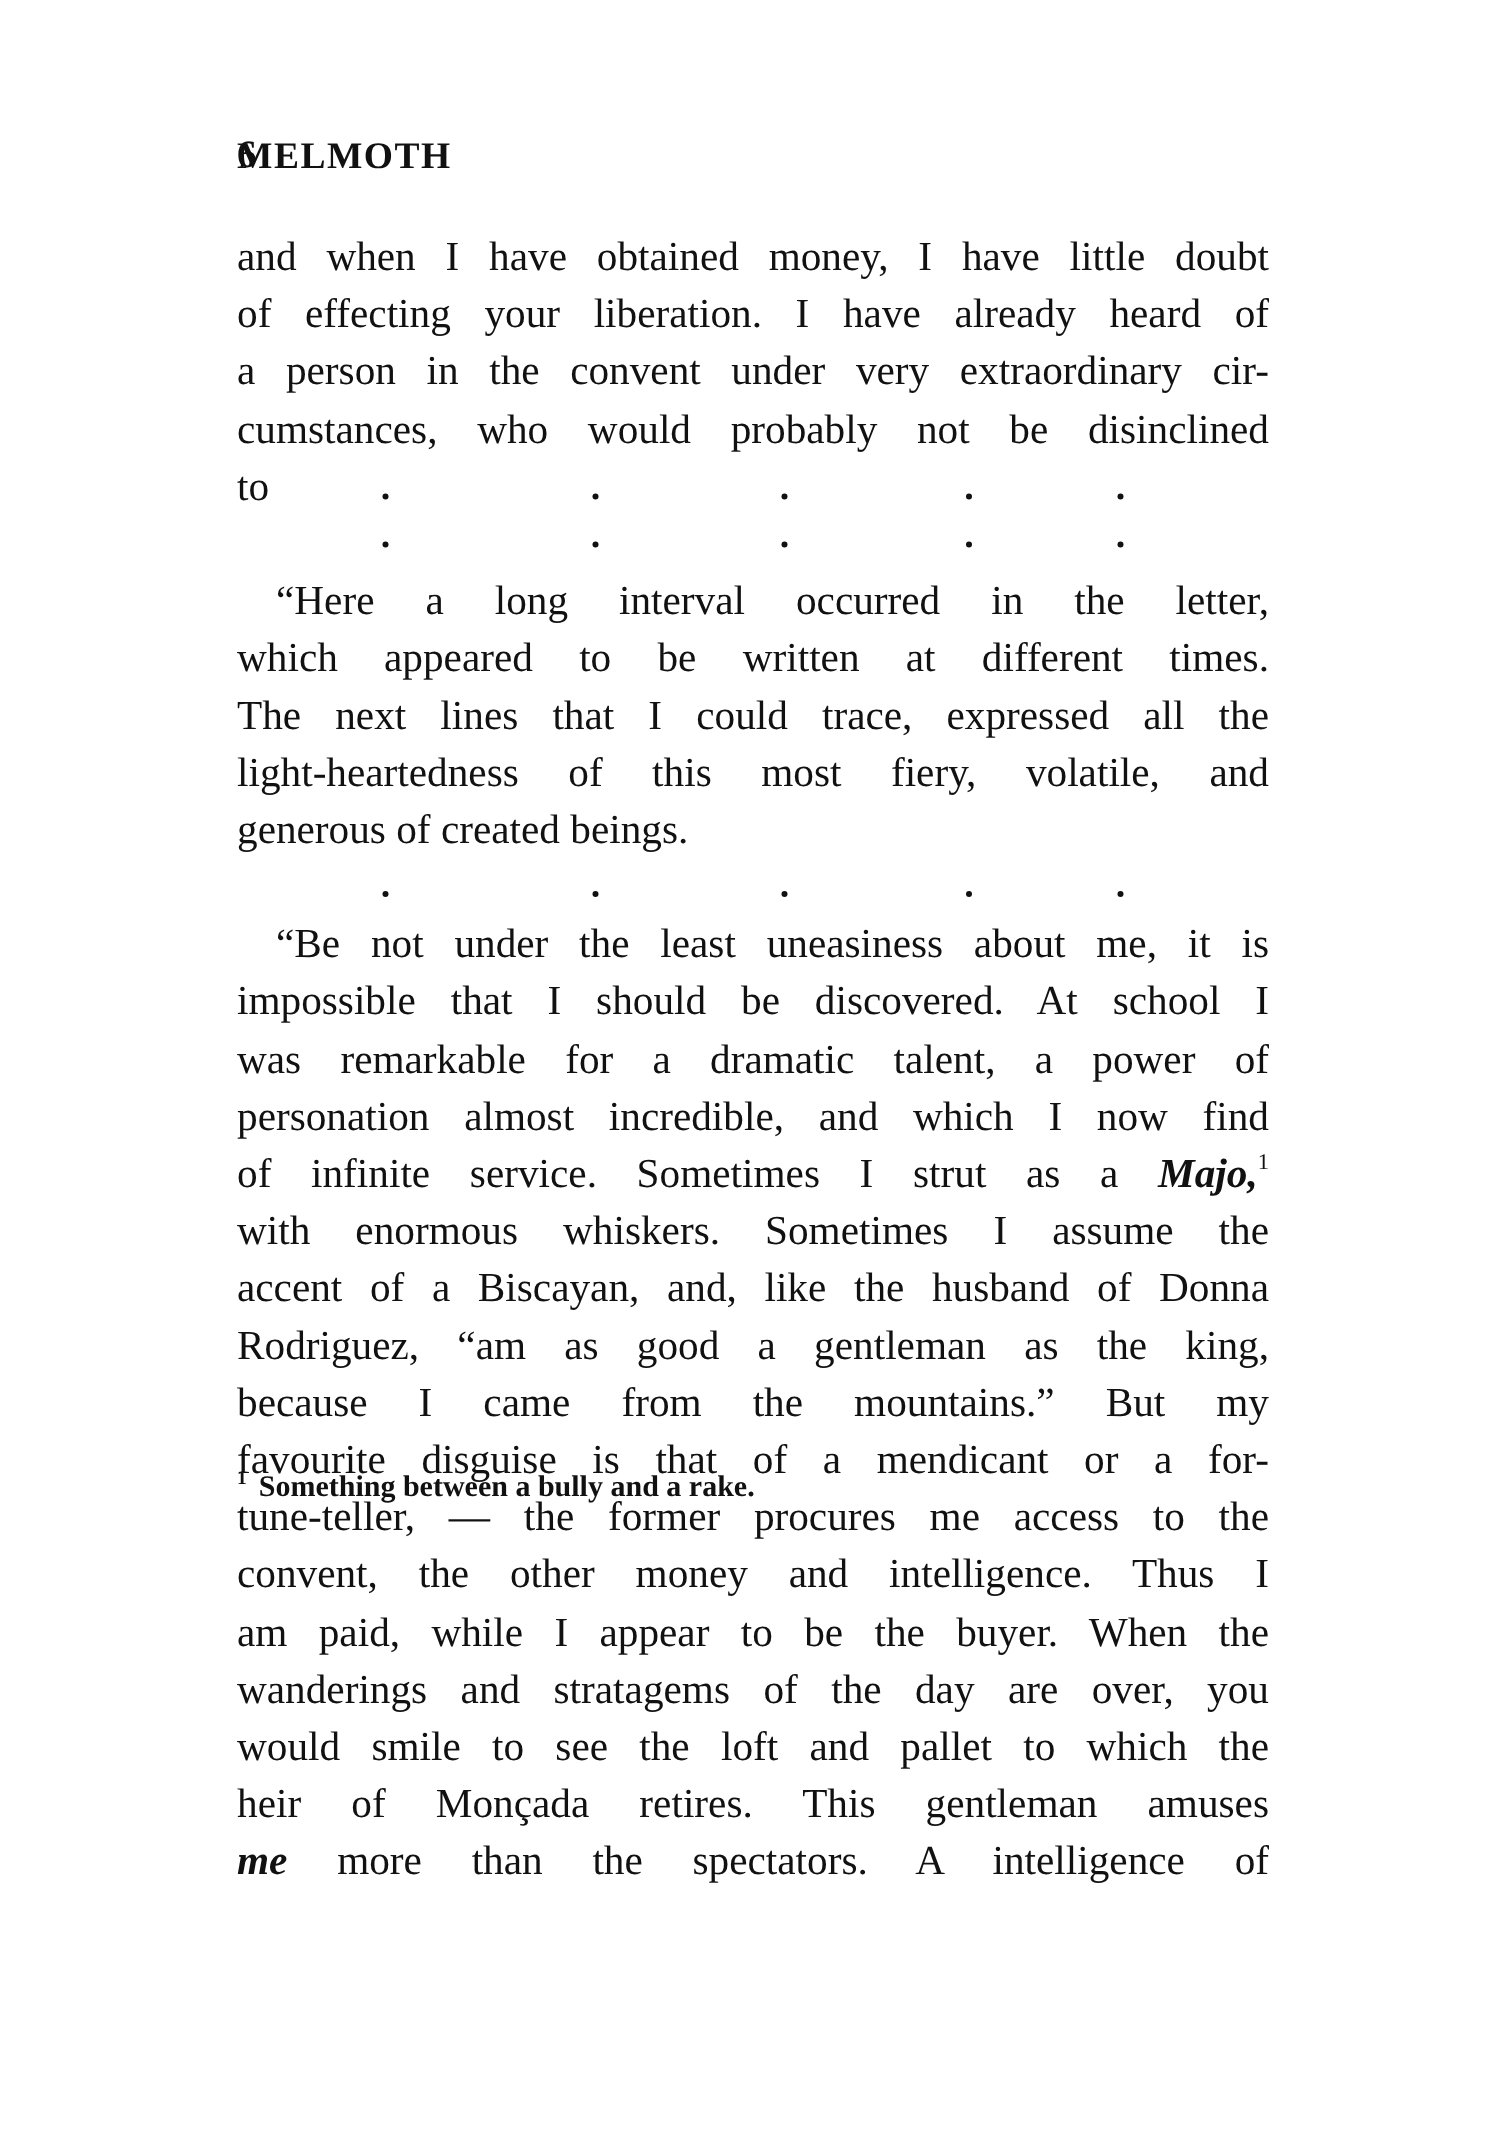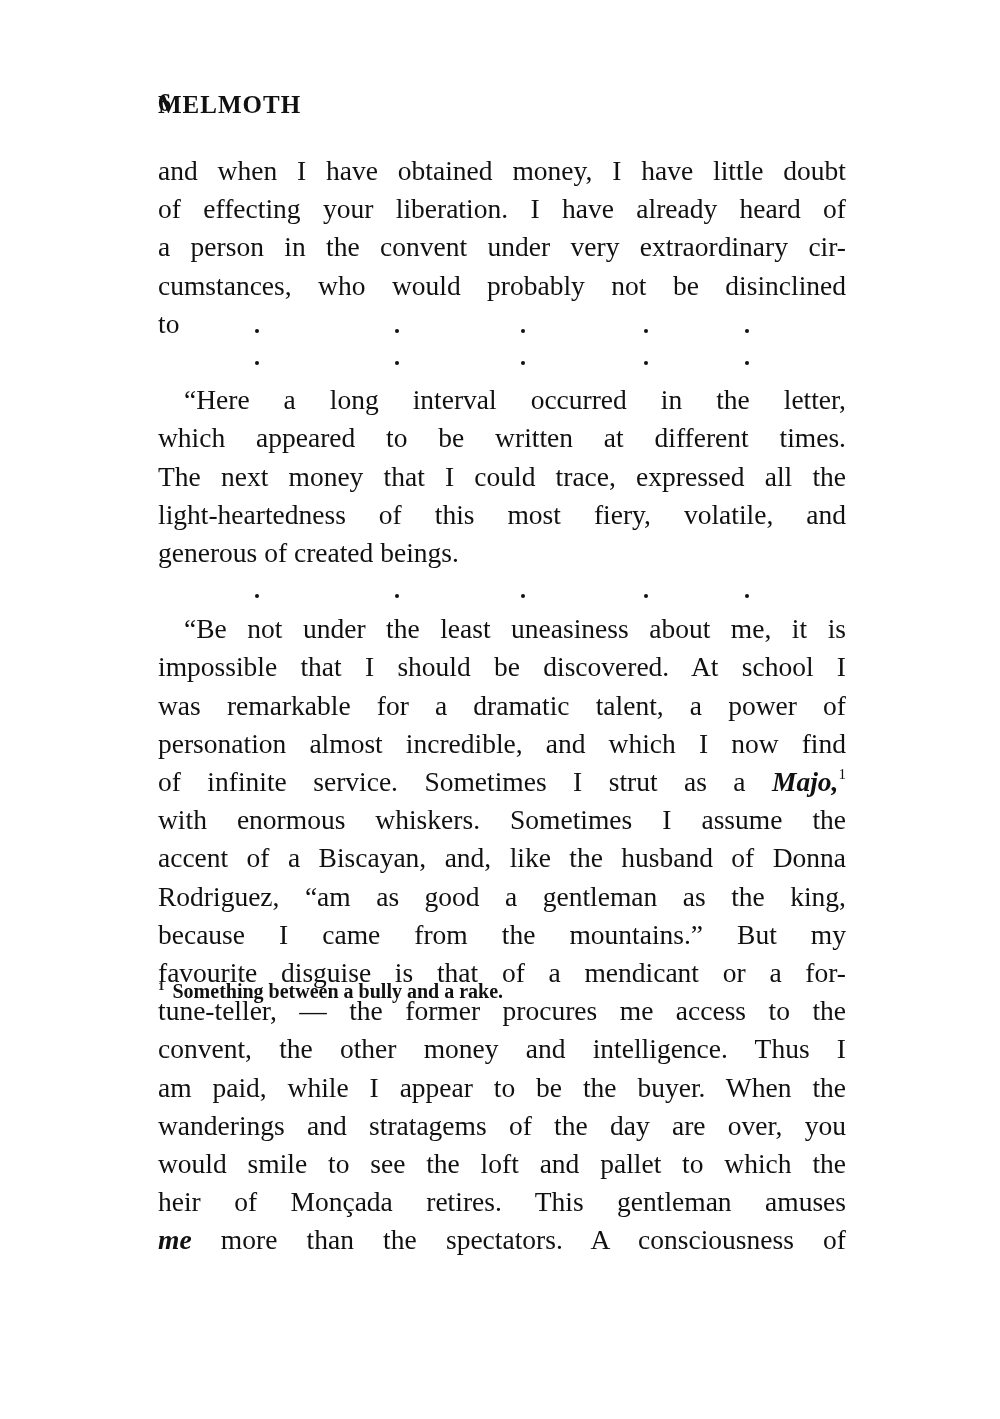--- a/index.html
+++ b/index.html
@@ -140,21 +140,21 @@
     <div class="dots-row">
       <span class="dot" style="left:97px; top:18px"></span>
       <span class="dot" style="left:237px; top:18px"></span>
       <span class="dot" style="left:363px; top:18px"></span>
       <span class="dot" style="left:486px; top:18px"></span>
       <span class="dot" style="left:587px; top:18px"></span>
     </div>
 
     <span class="line indent">“Here a long interval occurred in the letter,</span>
     <span class="line">which appeared to be written at different times.</span>
-    <span class="line">The next money that I could trace, expressed all the</span>
+    <span class="line">The next lines that I could trace, expressed all the</span>
     <span class="line">light-heartedness of this most fiery, volatile, and</span>
     <span class="line last">generous of created beings.</span>
     <div class="dots-row">
       <span class="dot" style="left:97px; top:22px"></span>
       <span class="dot" style="left:237px; top:22px"></span>
       <span class="dot" style="left:363px; top:22px"></span>
       <span class="dot" style="left:486px; top:22px"></span>
       <span class="dot" style="left:587px; top:22px"></span>
     </div>
 
@@ -167,20 +167,20 @@
     <span class="line">accent of a Biscayan, and, like the husband of Donna</span>
     <span class="line">Rodriguez, “am as good a gentleman as the king,</span>
     <span class="line">because I came from the mountains.”  But my</span>
     <span class="line">favourite disguise is that of a mendicant or a for-</span>
     <span class="line">tune-teller, — the former procures me access to the</span>
     <span class="line">convent, the other money and intelligence.  Thus I</span>
     <span class="line">am paid, while I appear to be the buyer.  When the</span>
     <span class="line">wanderings and stratagems of the day are over, you</span>
     <span class="line">would smile to see the loft and pallet to which the</span>
     <span class="line">heir of Monçada retires.  This gentleman amuses</span>
-    <span class="line"><span class="italic">me</span><span> more than the spectators.  A consciousness of</span></span>
+    <span class="line"><span class="italic">me</span><span> more than the spectators.  A intelligence of</span></span>
   </div>
 
   <div class="footnote">
     <sup>1</sup><span>Something between a bully and a rake.</span>
   </div>
 
 </div>
 
 </body></html>

